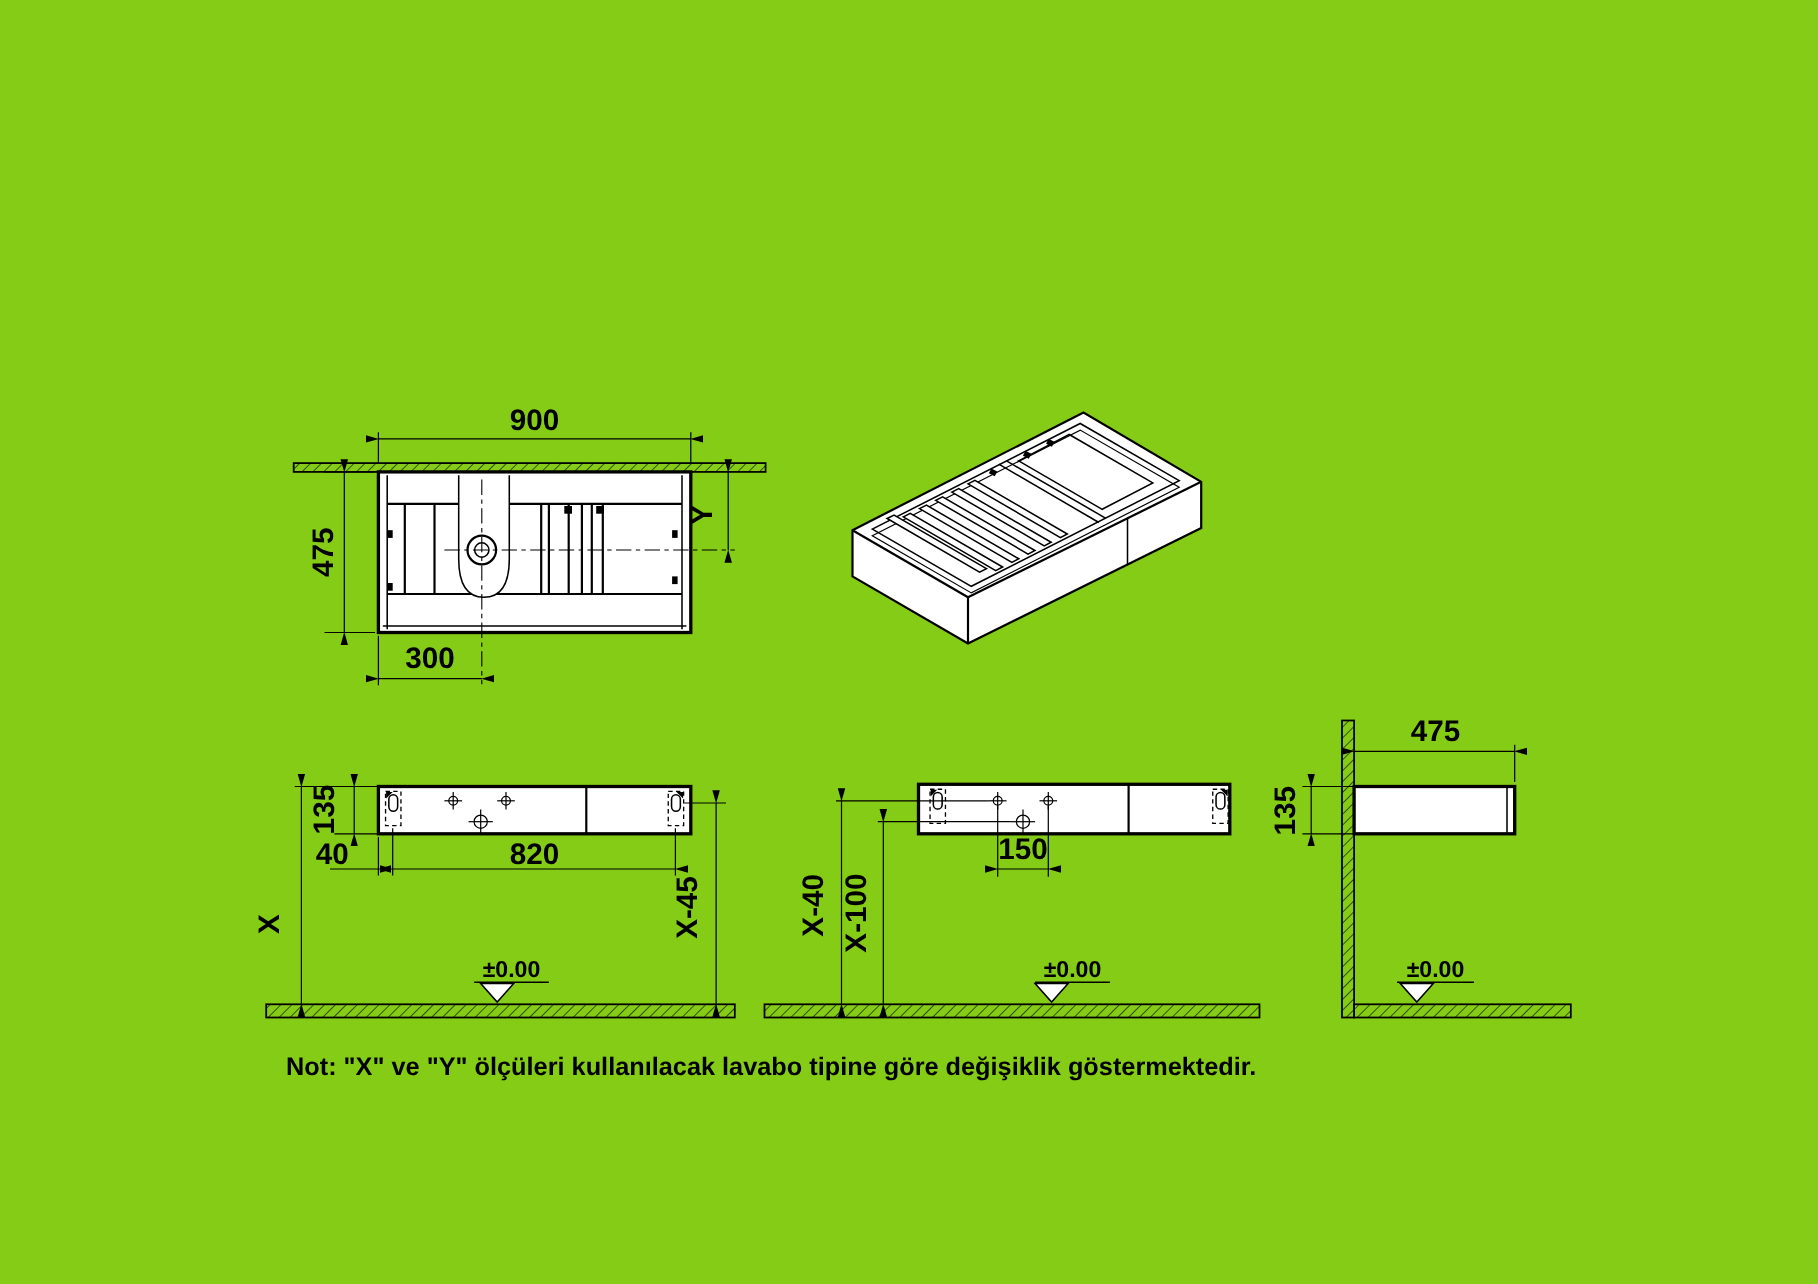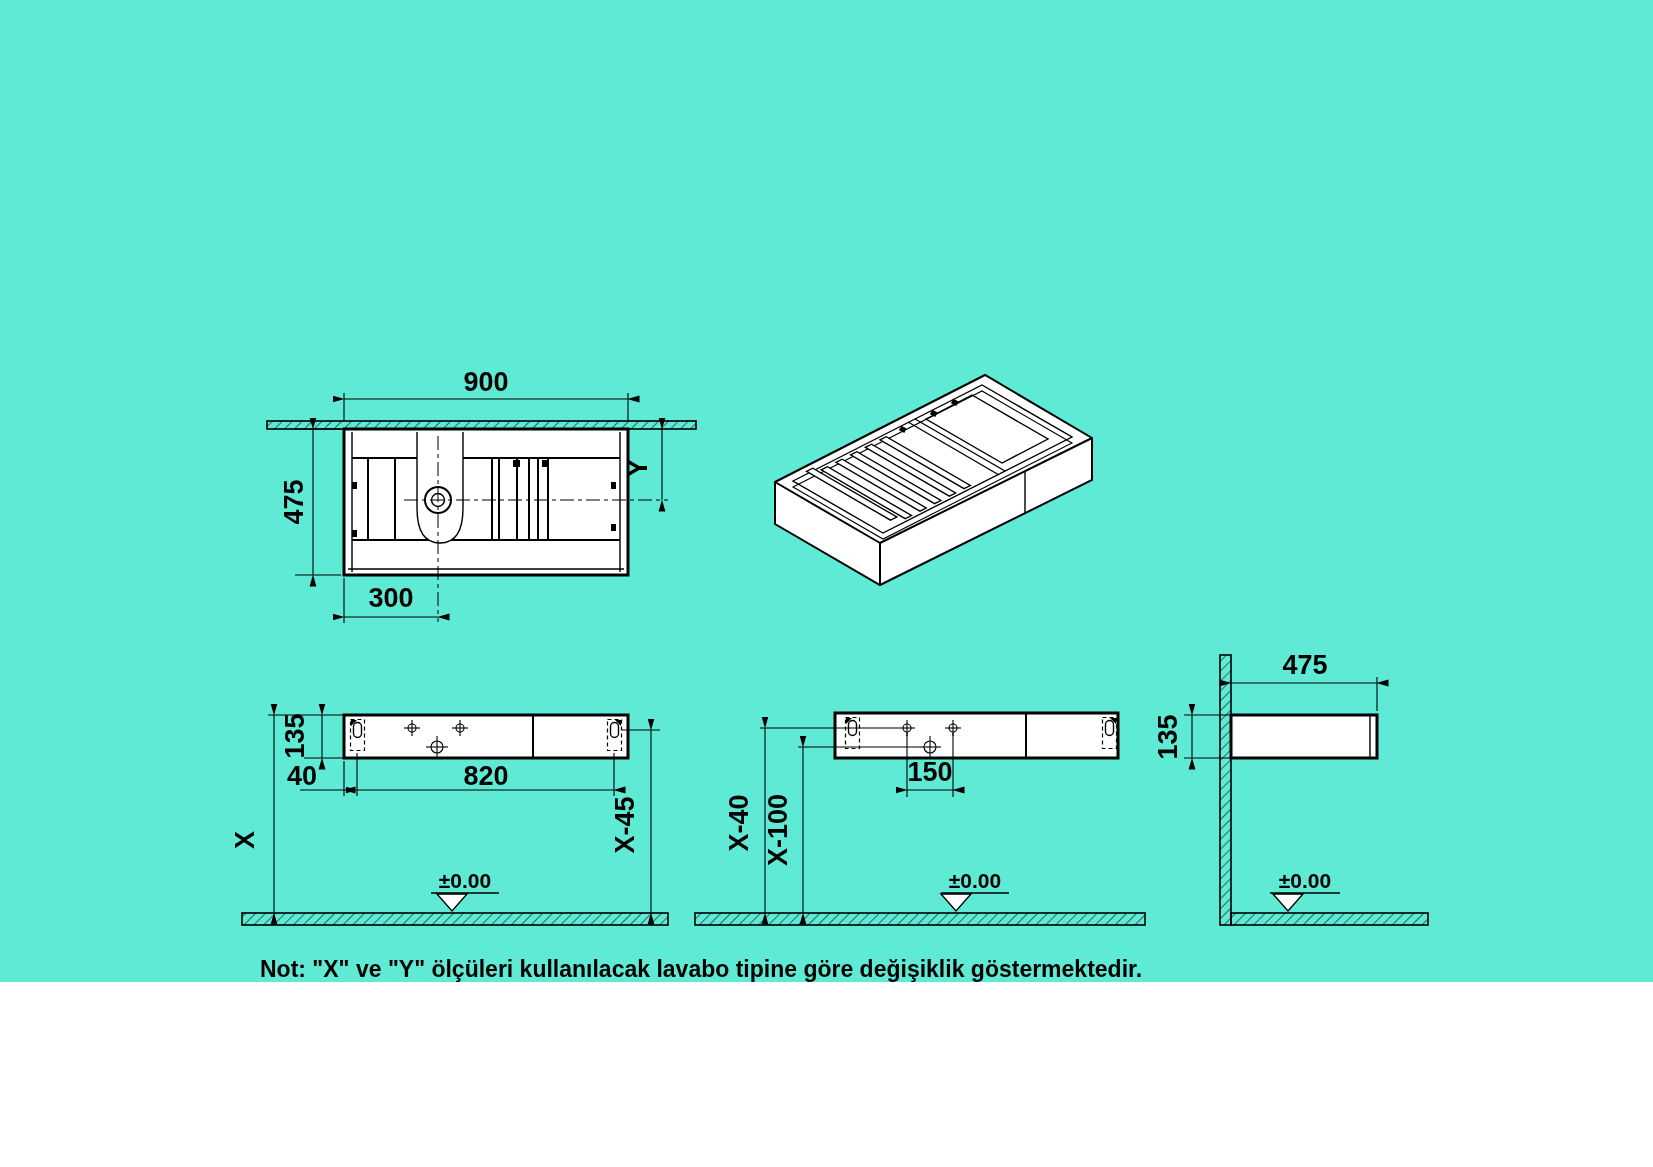--- a/index.html
+++ b/index.html
@@ -1,16 +1,16 @@
 <!DOCTYPE html>
 <html><head>
 <meta charset="utf-8">
 <style>
   html,body{margin:0;padding:0;background:#fff;}
-  #stage{position:relative;width:1653px;height:982px;background:#5eead4;overflow:hidden;}
+  #stage{position:relative;width:1653px;height:1167px;background:#84cc16;overflow:hidden;}
   svg{position:absolute;left:0;top:0;}
   .thick{stroke:#000;stroke-width:3;fill:none;}
   .med{stroke:#000;stroke-width:2;fill:none;}
   .thin{stroke:#000;stroke-width:1.4;fill:none;}
   .dim{stroke:#000;stroke-width:1.1;fill:none;}
   .cl{stroke:#000;stroke-width:1;fill:none;stroke-dasharray:14 4 4 4;}
   .dash{stroke:#000;stroke-width:1.2;fill:none;stroke-dasharray:4 3;}
   .hatchfill{fill:url(#hatch);stroke:#000;stroke-width:1.6;}
   .wfill{fill:#fff;}
   text{fill:#000;font-family:"Liberation Sans", sans-serif;font-weight:bold;}

